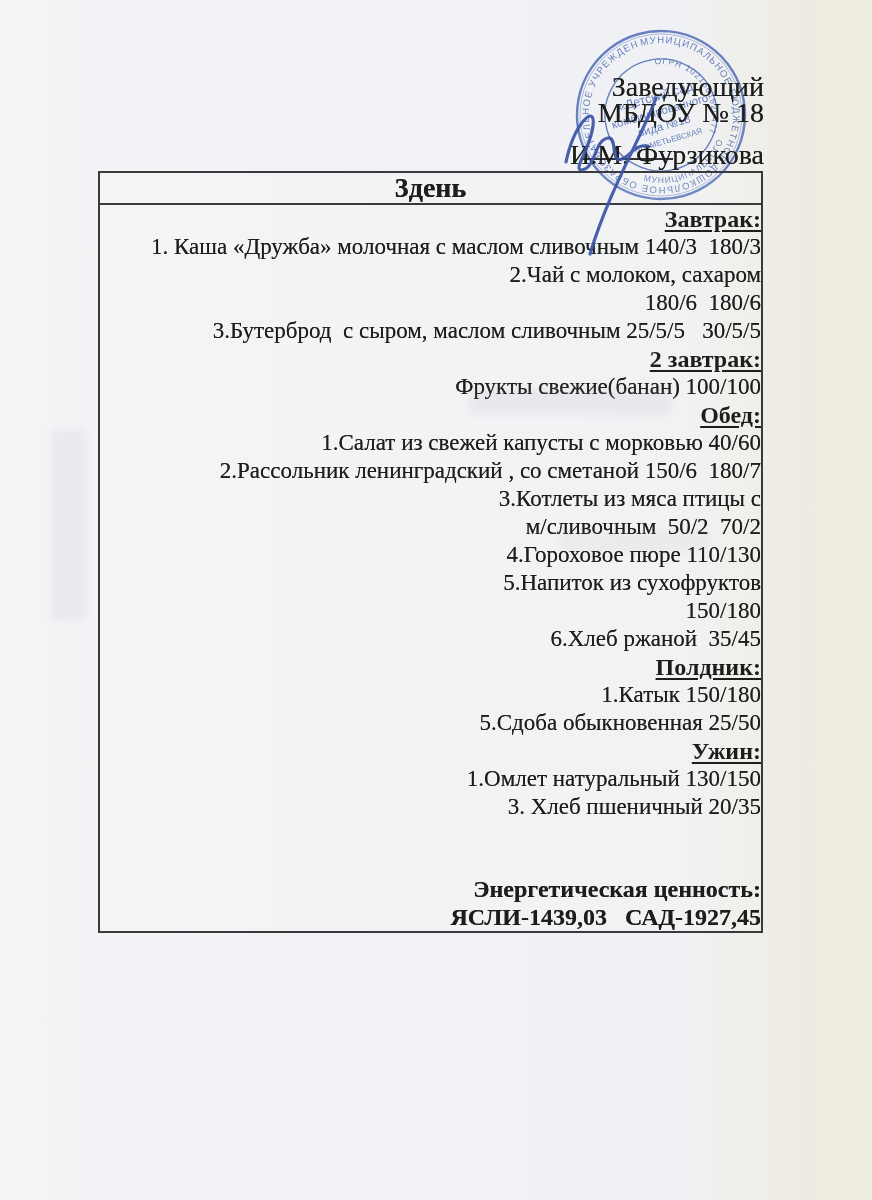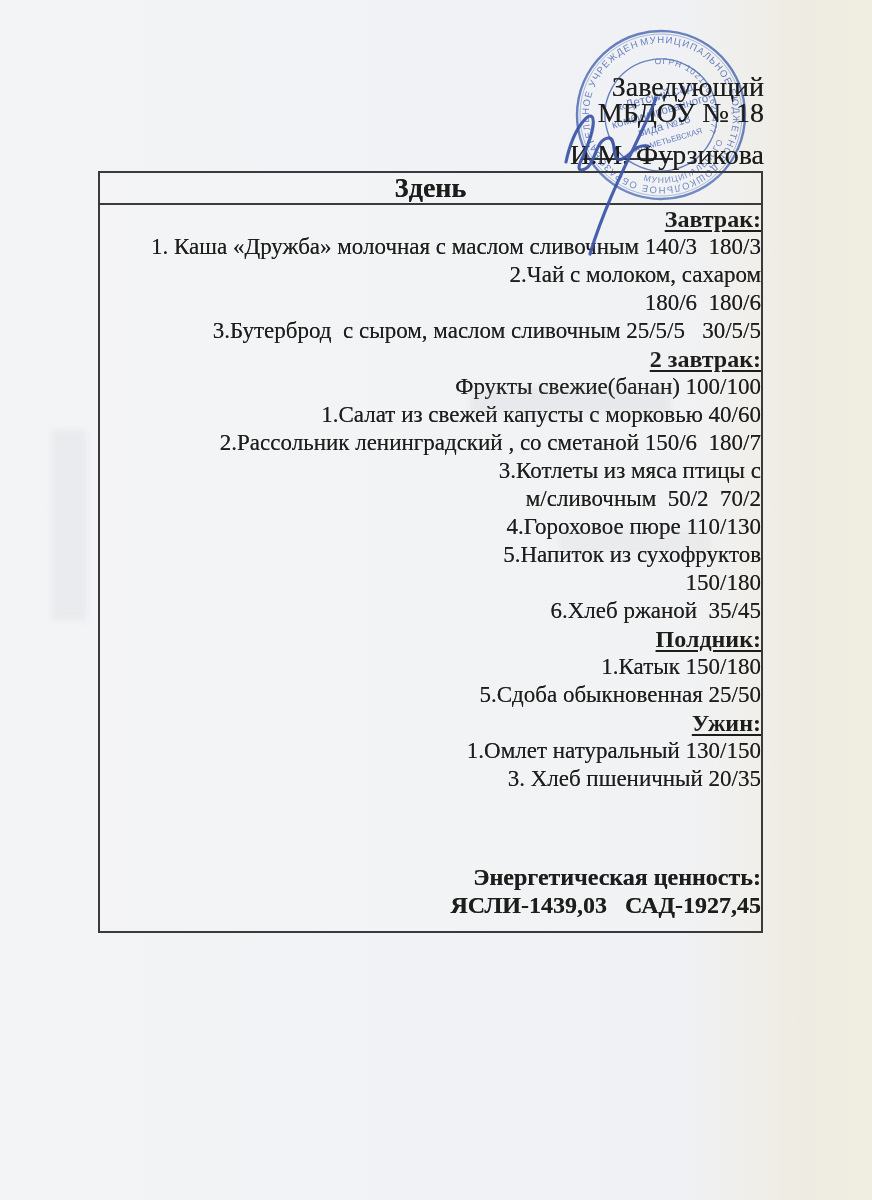--- a/index.html
+++ b/index.html
@@ -62,21 +62,21 @@
   }
   .section-hdr{
     font-size:24px;line-height:28px;font-weight:bold;
   }
   .section-hdr span{
     text-decoration:underline;
     text-decoration-thickness:2px;
     text-underline-offset:3px;
   }
   .energy-block{
-    margin-top:auto;padding-bottom:14px;
+    margin-top:auto;padding-bottom:2px;
   }
   .energy-block .menu-line{font-weight:bold;font-size:24px;}
   
   .smudge{position:absolute;pointer-events:none;filter:blur(3px);}
   .smudge.a{left:470px;top:388px;width:200px;height:26px;background:rgba(150,152,158,.10);}
   .smudge.b{left:52px;top:430px;width:34px;height:190px;background:rgba(158,160,166,.10);}
   .smudge.c{left:560px;top:530px;width:150px;height:22px;background:rgba(150,152,158,.08);}
 </style>
 </head>
 <body>
@@ -132,20 +132,21 @@
         <div class="menu-line">180/6  180/6</div>
         <div class="menu-line">3.Бутерброд  с сыром, маслом сливочным 25/5/5   30/5/5</div>
       </div>
 
       <div>
         <div class="section-hdr"><span>2 завтрак:</span></div>
         <div class="menu-line">Фрукты свежие(банан) 100/100</div>
       </div>
 
       <div>
+        <div class="section-hdr"><span>Обед:</span></div>
         <div class="menu-line">1.Салат из свежей капусты с морковью 40/60</div>
         <div class="menu-line">2.Рассольник ленинградский , со сметаной 150/6  180/7</div>
         <div class="menu-line">3.Котлеты из мяса птицы с</div>
         <div class="menu-line">м/сливочным  50/2  70/2</div>
         <div class="menu-line">4.Гороховое пюре 110/130</div>
         <div class="menu-line">5.Напиток из сухофруктов</div>
         <div class="menu-line">150/180</div>
         <div class="menu-line">6.Хлеб ржаной  35/45</div>
       </div>
 

